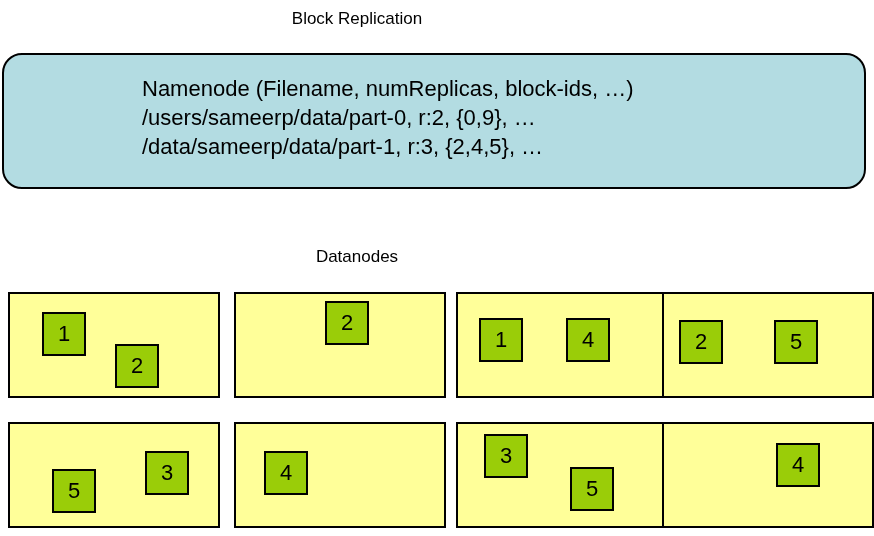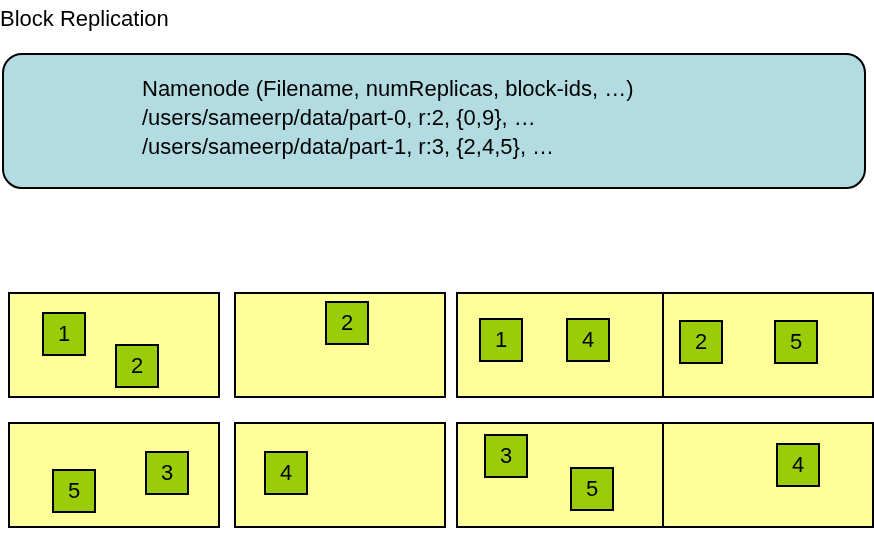--- a/index.html
+++ b/index.html
@@ -20,22 +20,23 @@
     left: 0; top: 0;
     width: 874px;
     height: 536px;
   }
 
   
   .heading {
     position: absolute;
     left: 0;
     width: 714px;
+    text-align: center;
     color: #000000;
-    font-size: 22px;
+    font-size: 17px;
     line-height: 28px;
     font-weight: normal;
     white-space: nowrap;
   }
   #title-block-replication { top: 5px; }
   #title-datanodes { top: 243px; }
 
   
   #namenode-box {
     position: absolute;
@@ -93,24 +94,25 @@
 <body>
 
 <div id="diagram">
 
   <div class="heading" id="title-block-replication">Block Replication</div>
 
   <div id="namenode-box">
     <div id="namenode-text">
       <span class="namenode-line">Namenode (Filename, numReplicas, block-ids, …)</span>
       <span class="namenode-line">/users/sameerp/data/part-0, r:2, {0,9}, …</span>
-      <span class="namenode-line">/users/sameerp/data/part-1, r:3, {2,4,5}, …</span>
+      <span class="namenode-line">/data/sameerp/data/part-1, r:3, {2,4,5}, …</span>
     </div>
   </div>
 
+  <div class="heading" id="title-datanodes">Datanodes</div>
 
   <div class="datanode dn-row-0 dn-col-0">
     <div class="block" style="left:32px; top:18px;">1</div>
     <div class="block" style="left:105px; top:50px;">2</div>
   </div>
 
   <div class="datanode dn-row-0 dn-col-1">
     <div class="block" style="left:89px; top:7px;">2</div>
   </div>
 

